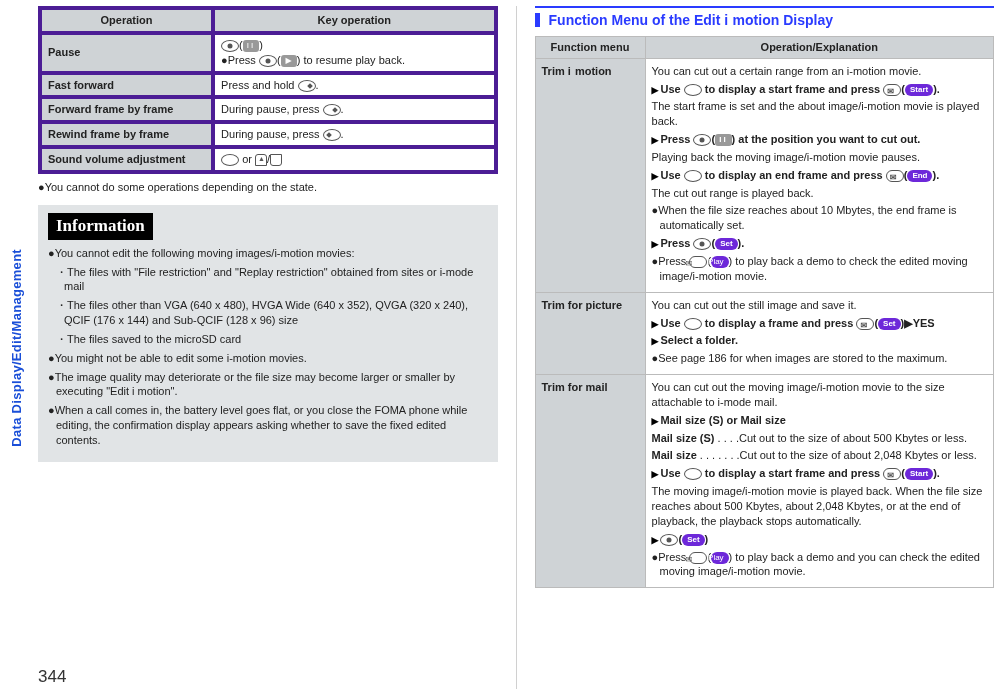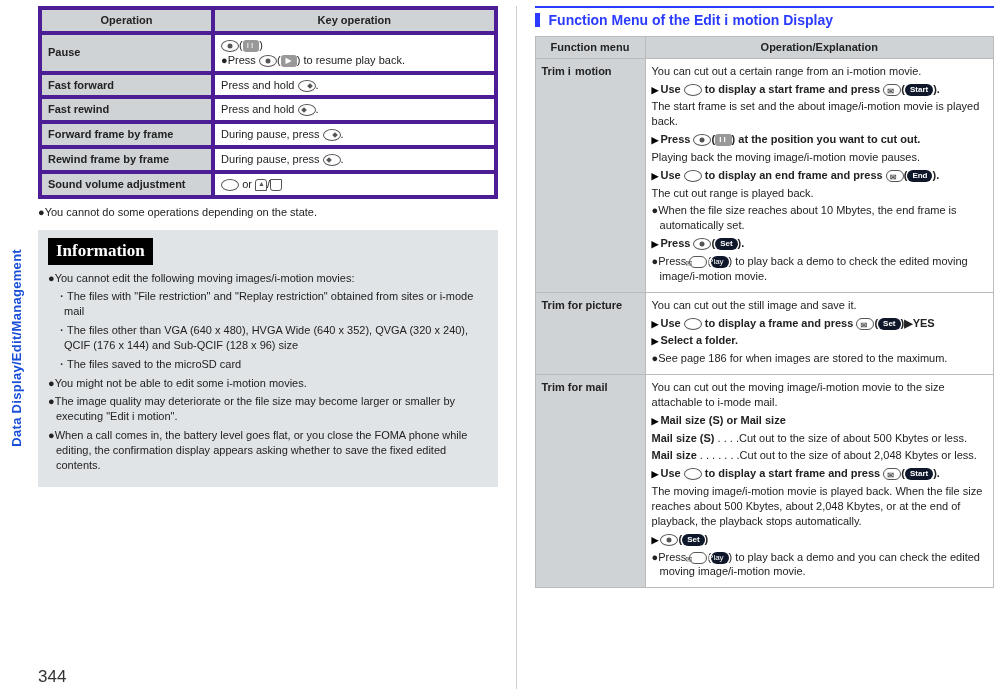--- a/index.html
+++ b/index.html
@@ -49,21 +49,21 @@
   
   .key-oval { display:inline-block; border:1.2px solid #555; border-radius:50%; width:18px; height:12px; vertical-align:middle; position:relative; background:#fff; }
   .key-oval.inner-dot::after { content:""; position:absolute; left:50%; top:50%; width:5px; height:5px; background:#555; border-radius:50%; transform:translate(-50%,-50%); }
   .key-oval.l::after { content:""; position:absolute; left:3px; top:50%; width:4px; height:4px; background:#555; transform:translate(0,-50%) rotate(45deg); }
   .key-oval.r::after { content:""; position:absolute; right:3px; top:50%; width:4px; height:4px; background:#555; transform:translate(0,-50%) rotate(45deg); }
   .key-rnd { display:inline-block; border:1.2px solid #555; border-radius:10px; width:18px; height:12px; vertical-align:middle; background:#fff; }
   .key-rnd.mail::after { content:"✉"; font-size:8px; position:relative; top:-2px; left:3px; color:#555; }
   .key-up, .key-dn { display:inline-block; width:12px; height:12px; border:1.2px solid #555; background:#fff; vertical-align:middle; position:relative; border-radius:3px 3px 0 0; }
   .key-dn { transform: rotate(180deg); }
   .key-up::after { content:"▲"; font-size:7px; position:absolute; left:2px; top:-1px; color:#555; }
-  .lbl { display:inline-block; background:#0f172a; color:#fff; font-size:8px; padding:0 5px; border-radius:7px; vertical-align:middle; line-height:12px; height:12px; }
+  .lbl { display:inline-block; background:#6d28d9; color:#fff; font-size:8px; padding:0 5px; border-radius:7px; vertical-align:middle; line-height:12px; height:12px; }
   .pausebars { display:inline-block; background:#999; color:#fff; font-size:8px; padding:0 4px; border-radius:3px; vertical-align:middle; line-height:12px; height:12px; letter-spacing:2px; }
   .playtri { display:inline-block; background:#999; color:#fff; font-size:8px; padding:0 5px; border-radius:3px; vertical-align:middle; line-height:12px; height:12px; }
 
   .imot { font-weight:bold; letter-spacing:0.5px; }
 </style>
 </head>
 <body>
 
 <div class="page">
 
@@ -85,24 +85,20 @@
         <tr>
           <td class="op">Pause</td>
           <td>
             <span class="key-oval inner-dot"></span><span>(</span><span class="pausebars">II</span><span>)</span><br>
             ●<span>Press </span><span class="key-oval inner-dot"></span><span>(</span><span class="playtri">▶</span><span>) to resume play back.</span>
           </td>
         </tr>
         <tr>
           <td class="op">Fast forward</td>
           <td><span>Press and hold </span><span class="key-oval r"></span><span>.</span></td>
-        </tr>
-        <tr>
-          <td class="op">Fast rewind</td>
-          <td><span>Press and hold </span><span class="key-oval l"></span><span>.</span></td>
         </tr>
         <tr>
           <td class="op">Forward frame by frame</td>
           <td><span>During pause, press </span><span class="key-oval r"></span><span>.</span></td>
         </tr>
         <tr>
           <td class="op">Rewind frame by frame</td>
           <td><span>During pause, press </span><span class="key-oval l"></span><span>.</span></td>
         </tr>
         <tr>

